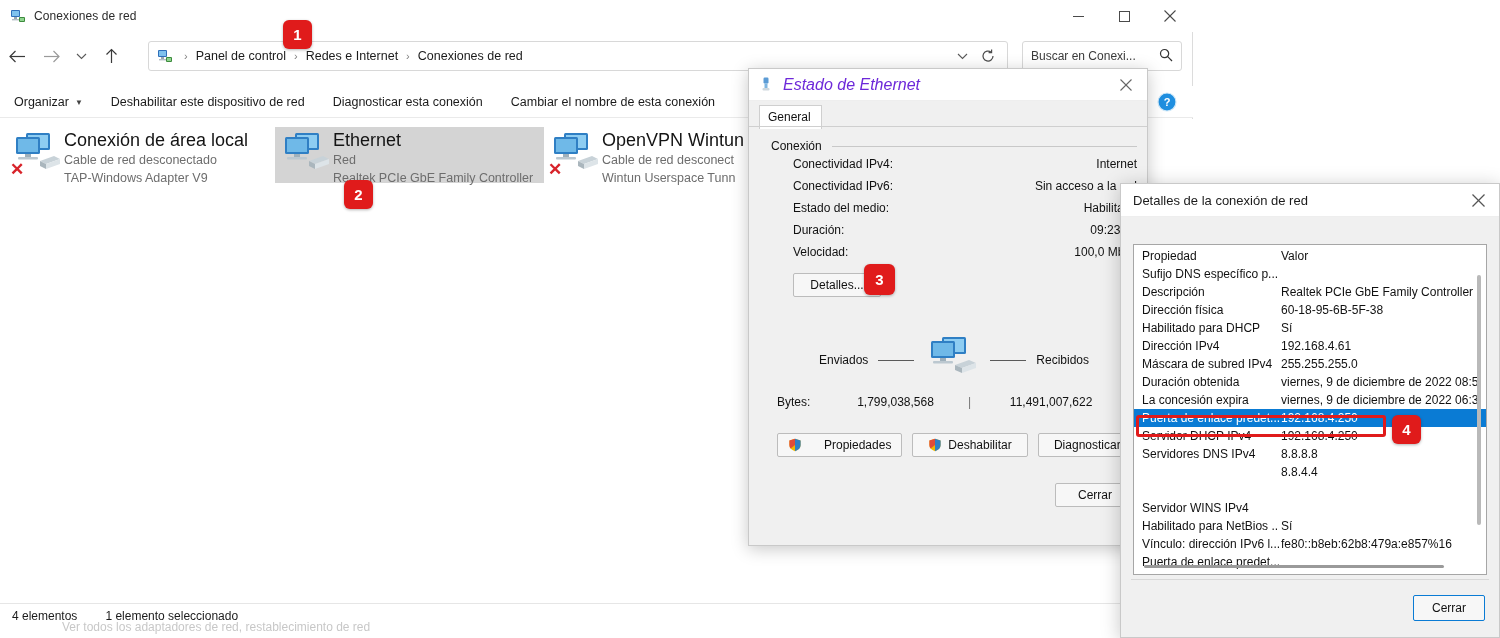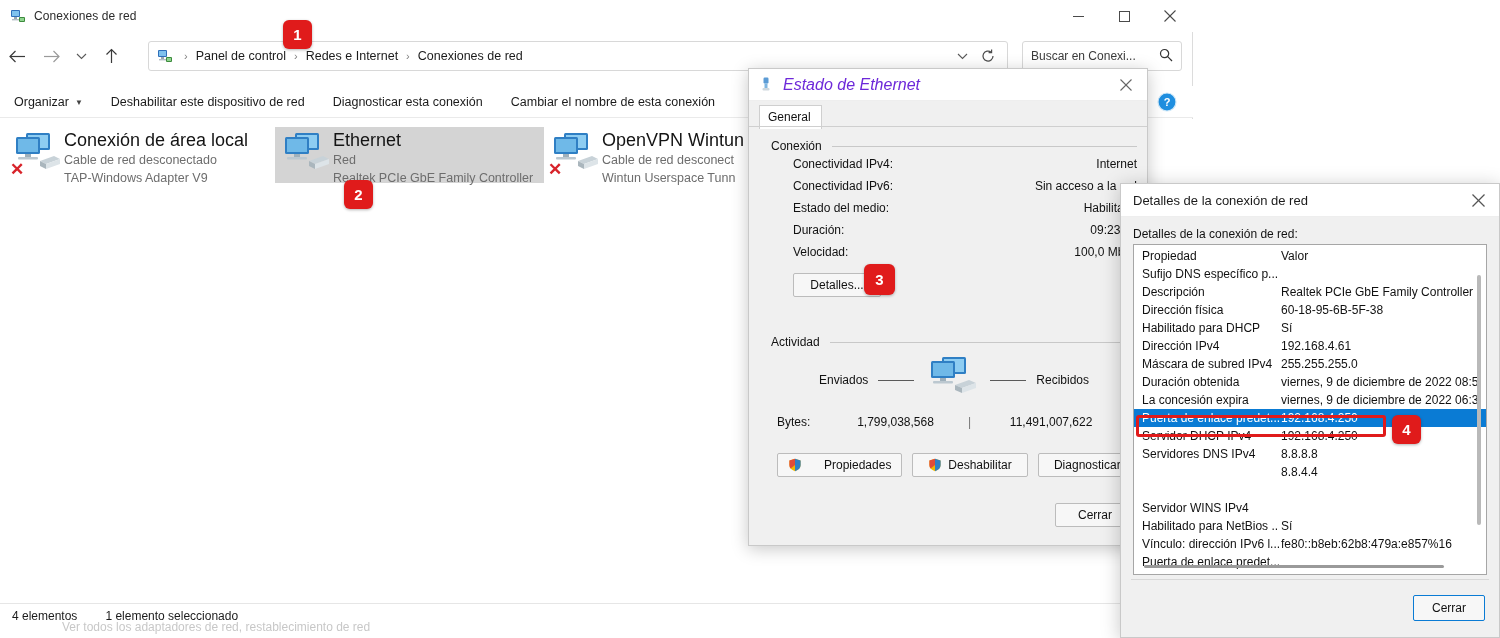--- a/index.html
+++ b/index.html
@@ -443,24 +443,20 @@
       <div class="kv">
         <span class="k">Velocidad:</span>
         <span class="v">100,0 Mbps</span>
       </div>
       <div style="padding-left:22px; margin-top:10px;">
         <span class="btn" style="width:88px;">Detalles...</span>
       </div>
     </div>
 
     <div class="grp" style="margin-top:38px;">
-      <div class="grp-head">
-        <span class="grp-label">Actividad</span>
-        <span class="grp-rule"></span>
-      </div>
 
       <div class="activity-graphic">
         <span class="act-label">Enviados</span>
         <span class="act-dash"></span>
         <span>
           <svg width="56" height="46" viewBox="0 0 56 46">
             <rect x="18" y="2" width="24" height="17" rx="1.5" fill="#2f7fc4"></rect>
             <rect x="20" y="4" width="20" height="13" fill="#8ecdf2"></rect>
             <rect x="7" y="6" width="24" height="17" rx="1.5" fill="#2f7fc4"></rect>
             <rect x="9" y="8" width="20" height="13" fill="#6fb9e8"></rect>
@@ -517,21 +513,20 @@
 <div class="dlg-details">
   <div class="det-title">
     <span class="tx">Detalles de la conexión de red</span>
     <span class="x">
       <svg width="13" height="13">
             <line x1="0.5" y1="0.5" x2="12.5" y2="12.5" stroke="#555" stroke-width="1.2"></line>
             <line x1="12.5" y1="0.5" x2="0.5" y2="12.5" stroke="#555" stroke-width="1.2"></line>
           </svg>
     </span>
   </div>
-  <div class="det-sub">Detalles de la conexión de red:</div>
 
   <div class="det-listwrap">
     <div class="det-cols">
       <span class="c1">Propiedad</span>
       <span class="c2">Valor</span>
     </div>
     <div class="det-rows">
       <div class="det-row">
             <span class="p">Sufijo DNS específico p...</span>
             <span class="v"></span>

